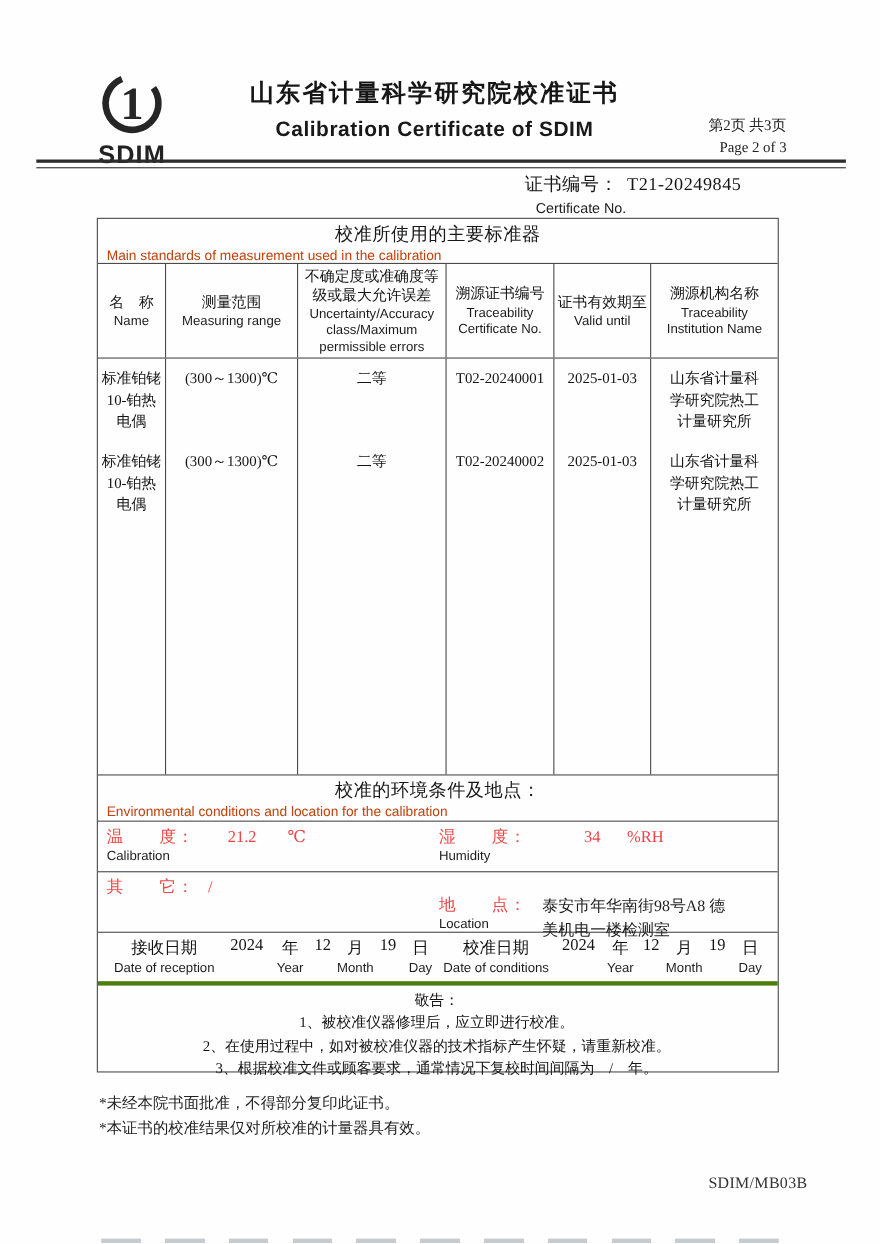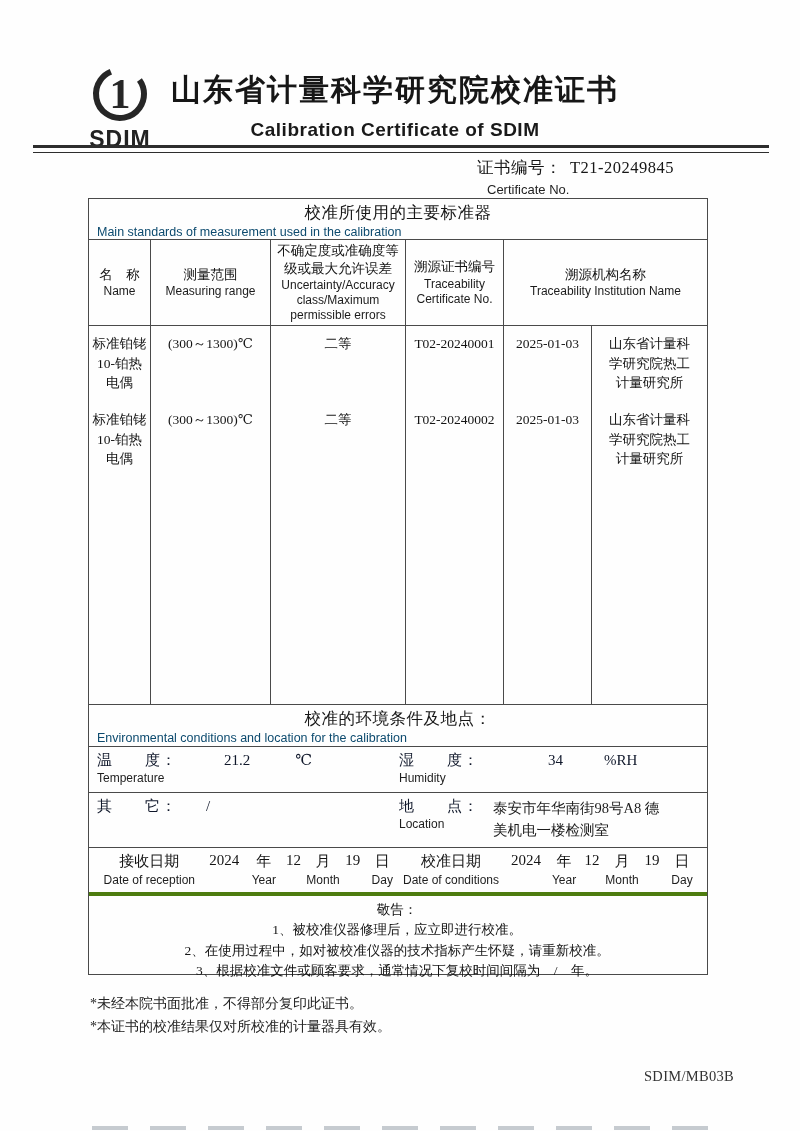--- a/index.html
+++ b/index.html
@@ -6,39 +6,39 @@
   body{width:800px;height:1131px;background:#ffffff;position:relative;overflow:hidden;
        font-family:"Liberation Serif","DejaVu Serif",serif;color:#1c1c1c;}
   .page{position:absolute;inset:0;background:#fefefe;}
   .sans{font-family:"Liberation Sans","DejaVu Sans",sans-serif;}
 
   
   .logo{position:absolute;left:76px;top:64px;width:88px;text-align:center;}
   .logo-name{font-family:"Liberation Sans","DejaVu Sans",sans-serif;font-weight:bold;
              font-size:23px;letter-spacing:1px;color:#222;margin-top:-4px;}
   .title-wrap{position:absolute;left:160px;top:70px;width:470px;text-align:center;}
-  .title-cn{font-size:30px;font-weight:600;letter-spacing:2px;color:#161616;}
+  .title-cn{font-size:22px;font-weight:600;letter-spacing:2px;color:#161616;}
   .title-en{font-family:"Liberation Sans","DejaVu Sans",sans-serif;font-weight:bold;
             font-size:19px;color:#191919;margin-top:8px;letter-spacing:.5px;}
   .pageinfo{position:absolute;left:644px;top:104px;width:110px;font-size:13.5px;line-height:1.45;color:#222;}
   .pageinfo .en{padding-left:10px;}
   .rule{position:absolute;left:33px;top:145px;width:736px;height:4px;
         border-top:3px solid #2d2d2d;border-bottom:1px solid #2d2d2d;}
   .certno{position:absolute;left:477px;top:157px;}
   .certno-line{font-size:16.5px;color:#161616;letter-spacing:.5px;}
   .certno-line .val{margin-left:8px;}
   .certno-en{font-family:"Liberation Sans","DejaVu Sans",sans-serif;font-size:13px;color:#222;
              margin-top:3px;padding-left:10px;}
 
   
   .mainbox{position:absolute;left:88px;top:198px;width:620px;height:777px;
            border:1.5px solid #4a4a4a;box-sizing:border-box;background:transparent;}
   .sec-title{padding:3px 8px 2px 8px;height:40px;box-sizing:border-box;}
   .sec-title .cn{font-size:16.5px;color:#171717;letter-spacing:.5px;text-align:center;}
-  .sec-title .en{font-family:"Liberation Sans","DejaVu Sans",sans-serif;font-size:12.5px;color:#0c4a6e;margin-top:1px;}
+  .sec-title .en{font-family:"Liberation Sans","DejaVu Sans",sans-serif;font-size:12.5px;color:#c2410c;margin-top:1px;}
 
   
   .thead{display:flex;height:87px;border-top:1px solid #4a4a4a;border-bottom:1px solid #4a4a4a;box-sizing:border-box;}
   .tbody{display:flex;height:378px;box-sizing:border-box;}
   .col{box-sizing:border-box;border-right:1px solid #4a4a4a;display:flex;flex-direction:column;
        align-items:center;justify-content:center;text-align:center;}
   .col:last-child{border-right:none;}
   .c1{width:62px;} .c2{width:120px;} .c3{width:135px;} .c4{width:98px;} .c5{width:88px;} .c6{flex:1;}
   .th-cn{font-size:13.5px;line-height:1.3;color:#141414;}
   .th-en{font-family:"Liberation Sans","DejaVu Sans",sans-serif;font-size:12px;line-height:1.25;color:#1b1b1b;margin-top:1px;}
@@ -46,21 +46,21 @@
   .bodycol{justify-content:flex-start;padding-top:8px;gap:12px;}
   .cellblock{font-size:13.5px;line-height:1.45;color:#141414;min-height:60px;margin-bottom:4px;}
   .cellblock.inst{width:84px;}
   .cellblock.nm{width:58px;}
 
   
   .envhead{border-top:1px solid #4a4a4a;height:42px;box-sizing:border-box;padding:3px 8px 0 8px;}
   .row2{border-top:1px solid #4a4a4a;box-sizing:border-box;display:flex;}
   .half-l{width:310px;box-sizing:border-box;padding:4px 0 2px 8px;}
   .half-r{flex:1;box-sizing:border-box;padding:4px 0 2px 0;}
-  .kvline{display:flex;align-items:baseline;font-size:15px;color:#0f172a;gap:17px;}
+  .kvline{display:flex;align-items:baseline;font-size:15px;color:#ef4444;}
   .kv-label{letter-spacing:1px;}
   .kv-sub{font-family:"Liberation Sans","DejaVu Sans",sans-serif;font-size:12px;color:#1d1d1d;margin-top:1px;}
   .temp-row{height:46px;}
   .oth-row{height:55px;}
   .date-row{height:45px;}
   .locval{width:178px;line-height:1.55;font-size:14.5px;}
 
   .dategrp{display:flex;}
   .dcol{display:flex;flex-direction:column;text-align:center;}
   .dcol .top{font-size:15px;color:#141414;white-space:nowrap;}
@@ -91,20 +91,24 @@
       <text x="33" y="44" text-anchor="middle" font-family="Liberation Serif, DejaVu Serif, serif" font-size="42" font-weight="bold" fill="#262626">1</text>
     </svg>
     <div class="logo-name">SDIM</div>
   </div>
 
   <div class="title-wrap">
     <div class="title-cn">山东省计量科学研究院校准证书</div>
     <div class="title-en">Calibration Certificate of SDIM</div>
   </div>
 
+  <div class="pageinfo">
+    <div>第2页 共3页</div>
+    <div class="en">Page 2 of  3</div>
+  </div>
 
   <div class="rule"></div>
 
   <div class="certno">
     <div class="certno-line">
       <span>证书编号：</span><span class="val">T21-20249845</span>
     </div>
     <div class="certno-en">Certificate No.</div>
   </div>
 
@@ -124,20 +128,24 @@
         <div class="th-cn">测量范围</div>
         <div class="th-en">Measuring range</div>
       </div>
       <div class="col c3">
         <div class="th-cn">不确定度或准确度等级或最大允许误差</div>
         <div class="th-en">Uncertainty/Accuracy class/Maximum permissible errors</div>
       </div>
       <div class="col c4">
         <div class="th-cn">溯源证书编号</div>
         <div class="th-en">Traceability Certificate No.</div>
+      </div>
+      <div class="col c5">
+        <div class="th-cn">证书有效期至</div>
+        <div class="th-en">Valid until</div>
       </div>
       <div class="col c6">
         <div class="th-cn">溯源机构名称</div>
         <div class="th-en">Traceability Institution Name</div>
       </div>
     </div>
 
     <div class="tbody">
       <div class="col c1 bodycol">
         <div class="cellblock nm">标准铂铑10-铂热电偶</div>
@@ -172,41 +180,41 @@
       </div>
     </div>
 
     <div class="row2 temp-row">
       <div class="half-l">
         <div class="kvline">
           <span class="kv-label">温　　度：</span>
           <span style="margin-left:30px;">21.2</span>
           <span style="margin-left:28px;">℃</span>
         </div>
-        <div class="kv-sub">Temperature</div>
+        <div class="kv-sub">Calibration</div>
       </div>
       <div class="half-r">
         <div class="kvline">
           <span class="kv-label">湿　　度：</span>
           <span style="margin-left:52px;">34</span>
           <span style="margin-left:24px;">%RH</span>
         </div>
         <div class="kv-sub">Humidity</div>
       </div>
     </div>
 
     <div class="row2 oth-row">
       <div class="half-l">
         <div class="kvline">
           <span class="kv-label">其　　它：</span>
           <span style="margin-left:12px;">/</span>
         </div>
       </div>
       <div class="half-r">
-        <div style="display:flex;align-items:flex-start;">
+        <div style="display:flex;align-items:flex-start;margin-top:16px;">
           <div>
             <div class="kvline">
                 <span class="kv-label">地　　点：</span>
               </div>
             <div class="kv-sub">Location</div>
           </div>
           <div class="locval" style="margin-left:14px;">泰安市年华南街98号A8 德美机电一楼检测室</div>
         </div>
       </div>
     </div>

